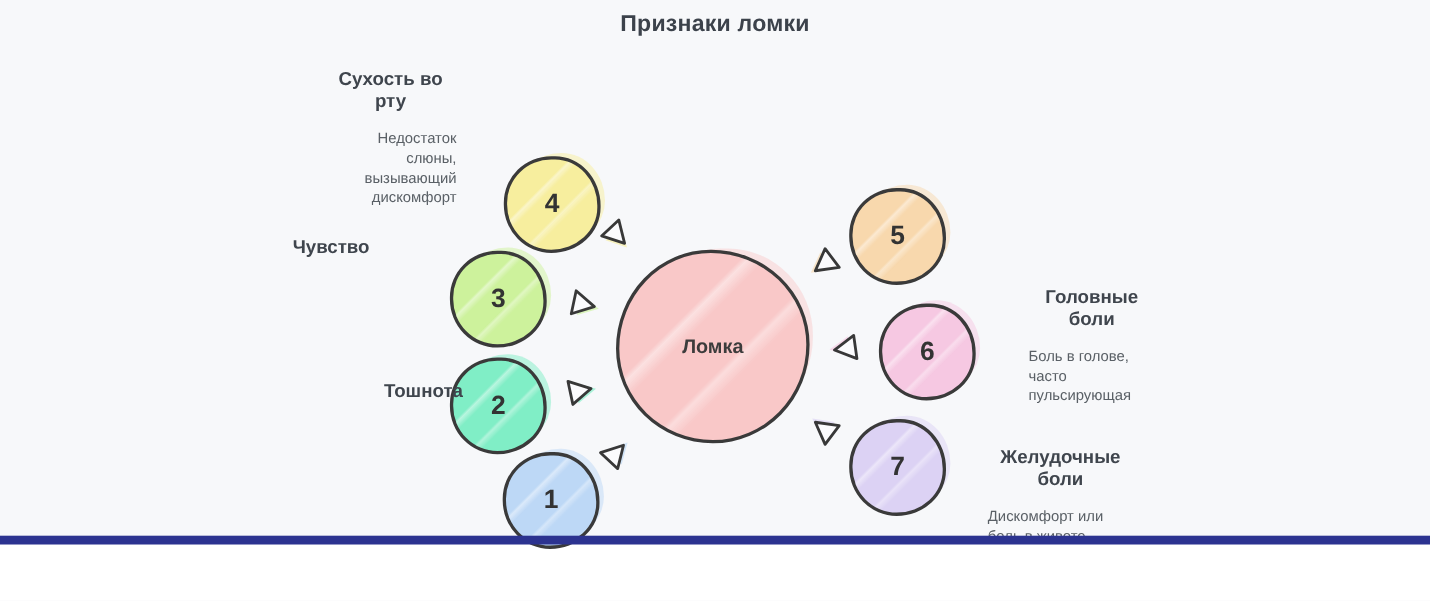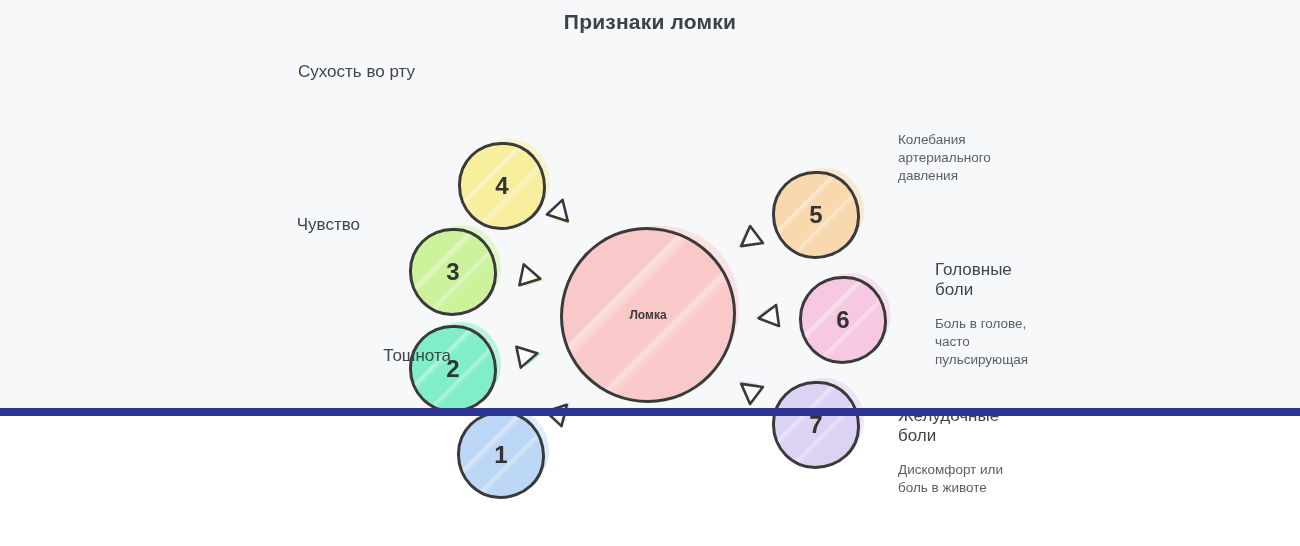--- a/index.html
+++ b/index.html
@@ -1,21 +1,21 @@
 <!DOCTYPE html>
 <html><head>
 <meta charset="utf-8">
 <style>
   html,body{margin:0;padding:0;}
   body{
     width:1300px;height:546px;
     font-family:"Liberation Sans","DejaVu Sans",sans-serif;
     overflow:hidden;
   }
-  #app{position:relative;width:1300px;height:416px;background:#f7f8fa;}
+  #app{position:relative;width:1300px;height:495px;background:#f7f8fa;}
 
   .page-title{
     position:absolute;top:10px;left:0;width:100%;
     text-align:center;font-size:21px;font-weight:bold;color:#3c424b;
     letter-spacing:.2px;
   }
 
   
   .node{position:absolute;width:88px;height:88px;}
   .node .blob{
@@ -41,21 +41,21 @@
   .center-node .blob{
     position:absolute;inset:6px;border-radius:50% 48% 52% 50%/51% 49% 52% 48%;
     opacity:.45;transform:translate(9px,-7px);
   }
   .center-node .circle{
     position:relative;width:100%;height:100%;box-sizing:border-box;
     border:3px solid #3a3a3a;
     border-radius:49% 51% 50% 50%/51% 49% 51% 49%;
     display:flex;align-items:center;justify-content:center;
   }
-  .center-node .center-label{font-size:12px;font-weight:bold;color:#3c3c3c;z-index:1;}
+  .center-node .center-label{font-size:18px;font-weight:bold;color:#3c3c3c;z-index:1;}
 
   .n1{left:457px;top:411px;}
   .n2{left:409px;top:325px;}
   .n3{left:409px;top:228px;}
   .n4{left:458px;top:142px;}
   .n5{left:772px;top:171px;}
   .n6{left:799px;top:276px;}
   .n7{left:772px;top:381px;}
 
   
@@ -65,21 +65,21 @@
   .a1{left:545px;top:395px;transform:rotate(-47deg);}
   .a2{left:513px;top:339px;transform:rotate(-12deg);}
   .a3{left:516px;top:261px;transform:rotate(12deg);}
   .a4{left:546px;top:199px;transform:rotate(47deg);}
   .a5{left:732px;top:225px;transform:rotate(143deg);}
   .a6{left:751px;top:301px;transform:rotate(172deg);}
   .a7{left:732px;top:373px;transform:rotate(217deg);}
 
   
   .label{position:absolute;}
-  .label-title{font-size:17px;font-weight:normal;color:#3f454d;line-height:20px;}
+  .label-title{font-size:17px;font-weight:bold;color:#3f454d;line-height:20px;text-align:center;}
   .label-desc{font-size:13.5px;color:#5a6066;line-height:18px;margin-top:15px;}
   .label.left{text-align:right;}
   .label.right{text-align:left;}
 
   .b4{right:885px;top:62px;width:120px;}
   .b3{right:940px;top:215px;width:118px;}
   .b2{right:849px;top:346px;width:132px;}
   .b1{right:895px;top:448px;width:148px;}
   .b5{left:898px;top:116px;width:122px;}
   .b6{left:935px;top:260px;width:115px;}
@@ -182,32 +182,32 @@
   </div>
   <div class="arrow a7">
     <svg viewBox="0 0 30 30" width="32" height="32">
       <polygon points="10,7 27,16 10,25" opacity="0.65" fill="#dcd2f4"></polygon>
       <polygon class="tri" points="5,5 23,15 5,25"></polygon>
     </svg>
   </div>
 
   <div class="label left b4">
     <div class="label-title">Сухость во рту</div>
+    <div class="label-desc">Недостаток слюны, вызывающий дискомфорт</div>
   </div>
   <div class="label left b3">
     <div class="label-title">Чувство</div>
   </div>
   <div class="label left b2">
     <div class="label-title">Тошнота</div>
   </div>
   <div class="label left b1">
   </div>
 
   <div class="label right b5">
-    <div class="label-desc">Колебания артериального давления</div>
   </div>
   <div class="label right b7">
     <div class="label-title">Желудочные боли</div>
     <div class="label-desc">Дискомфорт или боль в животе</div>
   </div>
   <div class="label right b6">
     <div class="label-title">Головные боли</div>
     <div class="label-desc">Боль в голове, часто пульсирующая</div>
   </div>
 

